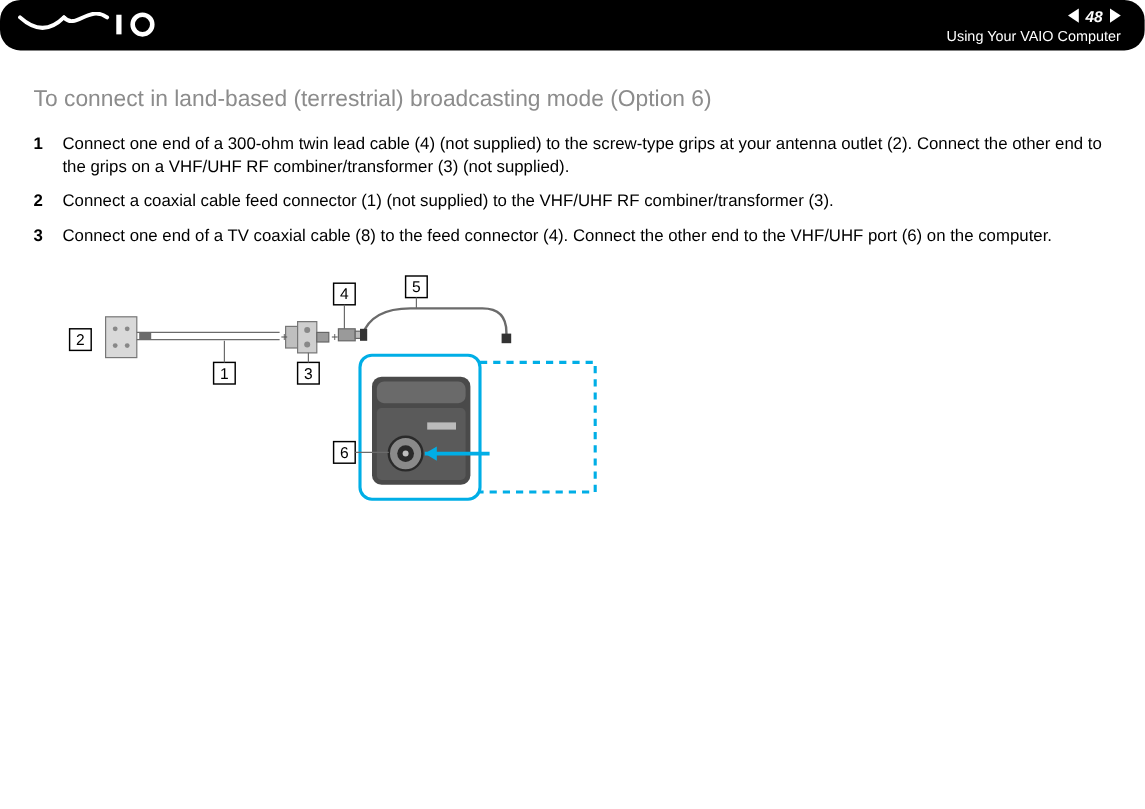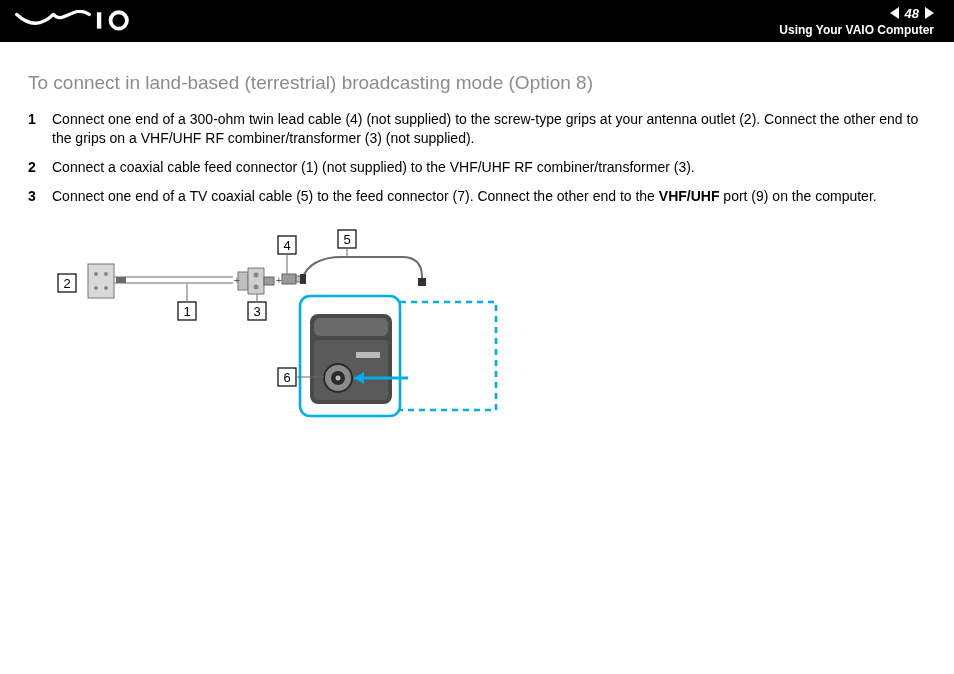--- a/index.html
+++ b/index.html
@@ -1,32 +1,32 @@
 <!DOCTYPE html>
 <html><head>
 <meta charset="utf-8">
 <style>
   * { box-sizing: border-box; margin: 0; padding: 0; }
   html, body { width: 954px; height: 674px; font-family: Arial, Helvetica, sans-serif; background: #fff; color: #000; }
-  .topbar { background: #000; color: #fff; height: 42px; display: flex; align-items: center; justify-content: space-between; padding: 0 20px 0 14px; }
+  .topbar { background: #000; color: #fff; height: 42px; display: flex; align-items: center; justify-content: space-between; padding: 0 20px 0 14px; border-radius: 17px; }
   .logo { display: flex; align-items: center; }
   .logo svg { height: 22px; }
   .rightbar { display: flex; flex-direction: column; align-items: flex-end; gap: 2px; }
   .pager { display: flex; align-items: center; gap: 6px; font-size: 13px; font-style: italic; font-weight: bold; }
   .pager .tri { width: 0; height: 0; border-top: 6px solid transparent; border-bottom: 6px solid transparent; }
   .pager .tri.left { border-right: 9px solid #fff; }
   .pager .tri.right{ border-left: 9px solid #fff; }
-  .section { font-size: 12px; font-weight: bold; }
+  .section { font-size: 12px; font-weight: normal; }
   .content { padding: 30px 28px 0 28px; }
   h2.title { font-size: 19px; font-weight: normal; color: #8c8c8c; margin-bottom: 16px; }
   ol.steps { list-style: none; font-size: 14px; line-height: 1.35; }
   ol.steps li { display: flex; margin-bottom: 10px; }
   ol.steps li .num { font-weight: bold; width: 24px; flex-shrink: 0; }
   ol.steps li .txt { flex: 1; }
-  .bold { font-weight: bold; }
+  .bold { font-weight: normal; }
   .diagram-wrap { margin: 18px 0 0 10px; }
   .diagram-wrap svg { display: block; }
   
 </style>
 </head>
 <body>
 
 <div class="topbar">
   <div class="logo">
     <svg viewBox="0 0 220 40" width="120" height="22" aria-hidden="true">
@@ -41,35 +41,35 @@
     <div class="pager">
       <span class="tri left"></span>
       <span>48</span>
       <span class="tri right"></span>
     </div>
     <div class="section">Using Your VAIO Computer</div>
   </div>
 </div>
 
 <div class="content">
-  <h2 class="title">To connect in land-based (terrestrial) broadcasting mode (Option 8)</h2>
+  <h2 class="title">To connect in land-based (terrestrial) broadcasting mode (Option 6)</h2>
 
   <ol class="steps">
     <li>
       <span class="num">1</span>
       <span class="txt">Connect one end of a 300-ohm twin lead cable (4) (not supplied) to the screw-type grips at your antenna outlet (2). Connect the other end to the grips on a VHF/UHF RF combiner/transformer (3) (not supplied).</span>
     </li>
     <li>
       <span class="num">2</span>
       <span class="txt">Connect a coaxial cable feed connector (1) (not supplied) to the VHF/UHF RF combiner/transformer (3).</span>
     </li>
     <li>
       <span class="num">3</span>
       <span class="txt">
-        <span>Connect one end of a TV coaxial cable (5) to the feed connector (7). Connect the other end to the </span><span class="bold">VHF/UHF</span><span> port (9) on the computer.</span>
+        <span>Connect one end of a TV coaxial cable (8) to the feed connector (4). Connect the other end to the </span><span class="bold">VHF/UHF</span><span> port (6) on the computer.</span>
       </span>
     </li>
   </ol>
 
   <div class="diagram-wrap">
     <svg width="470" height="210" viewBox="0 0 470 210">
 
       <defs>
         <style>
           .co-box { fill:#fff; stroke:#000; stroke-width:1.2; }

